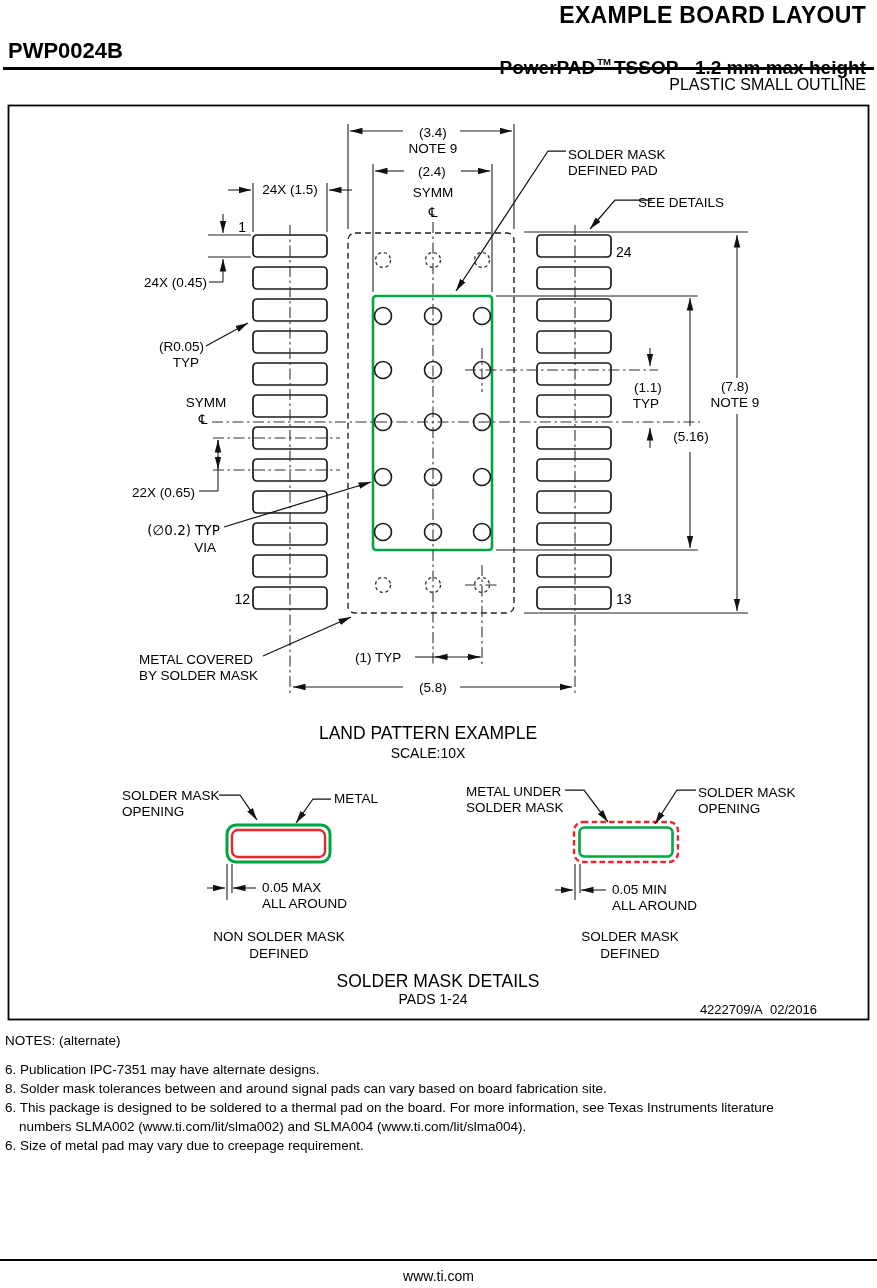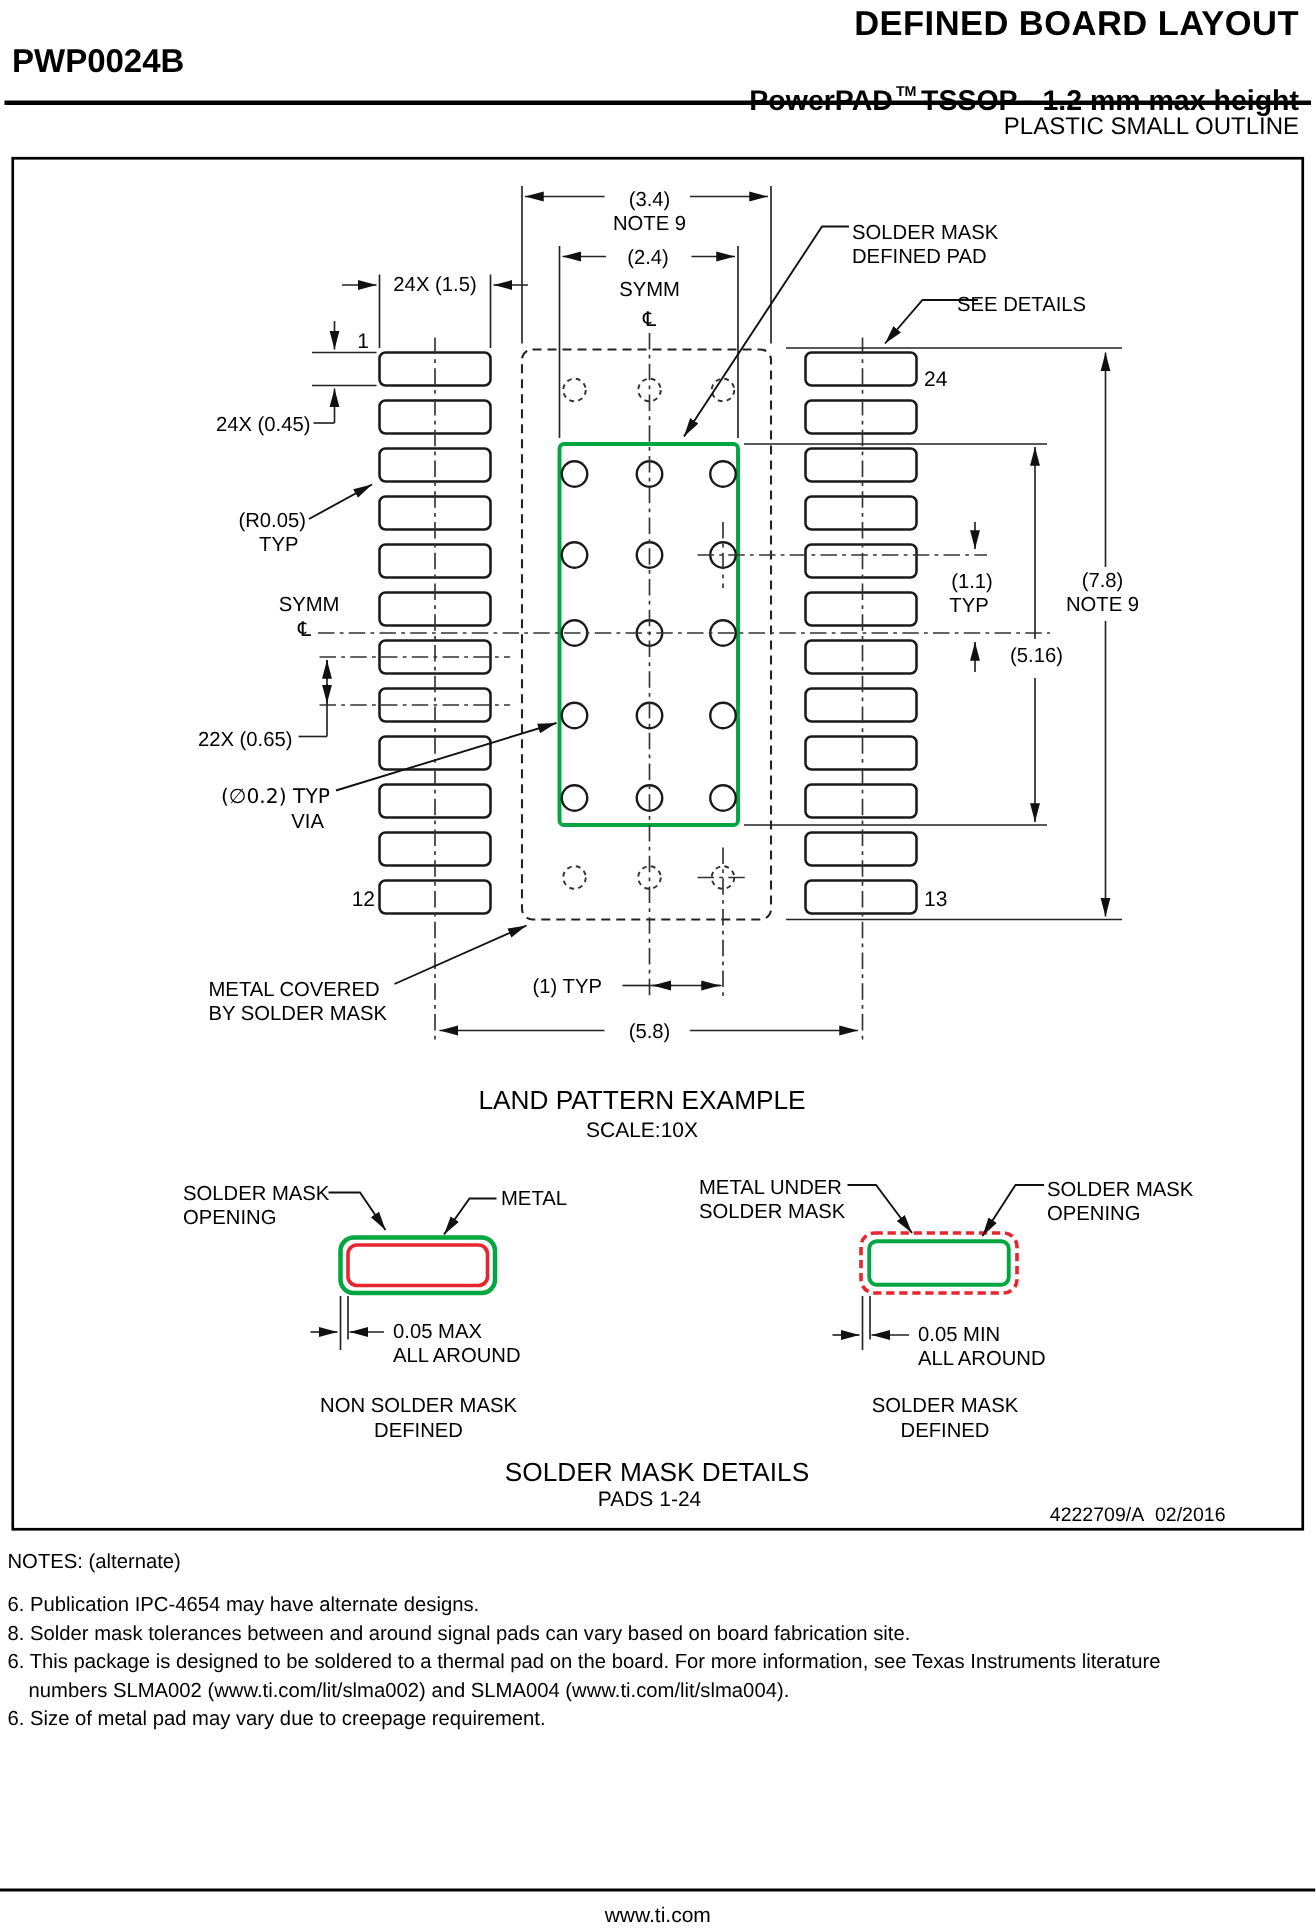--- a/index.html
+++ b/index.html
@@ -1,19 +1,19 @@
 <!DOCTYPE html>
 <html style="--green: #00a63f; --red: #e8262d;"><head>
 <meta charset="utf-8">
 <style>
   html,body{margin:0;padding:0;background:#fff;}
   body{width:877px;height:1288px;position:relative;font-family:"Liberation Sans",sans-serif;color:#000;}
   .abs{position:absolute;}
   .hdr-title{top:2px;right:11px;font-size:23px;font-weight:bold;letter-spacing:.3px;}
-  .hdr-code{top:28px;left:8px;font-size:22px;font-weight:bold;}
+  .hdr-code{top:38px;left:8px;font-size:22px;font-weight:bold;}
   .hdr-sub{top:56px;right:11px;font-size:19px;font-weight:bold;}
   .hdr-sub sup{font-size:9.5px;font-weight:bold;vertical-align:9px;padding:0 3px 0 2px;}
   .hdr-rule{top:67px;left:3px;width:871px;height:3px;background:#000;}
   .hdr-family{top:76px;right:11px;font-size:16px;}
   .note{left:5px;font-size:13.5px;white-space:pre;}
   .foot-rule{top:1259px;left:0;width:877px;height:2px;background:#000;}
   .footer{top:1268px;left:0;width:877px;text-align:center;font-size:14px;}
   svg text{font-family:"Liberation Sans",sans-serif;font-size:13.5px;fill:#000;}
   svg text.c{text-anchor:middle;} svg text.e{text-anchor:end;}
   svg text.big{font-size:17.5px;} svg text.med{font-size:14px;} svg text.pin{font-size:14px;}
@@ -26,21 +26,21 @@
   .pad{fill:#fff;stroke:#1a1a1a;stroke-width:1.7;}
   .via{fill:#fff;stroke:#1a1a1a;stroke-width:1.6;}
   .viad{fill:#fff;stroke:#333;stroke-width:1.3;stroke-dasharray:3.2 2.8;}
   .grn{stroke:var(--green,#00a63f);fill:none;}
   .grnf{stroke:var(--green,#00a63f);fill:#fff;}
   .redf{stroke:var(--red,#e8262d);fill:#fff;}
 </style>
 </head>
 <body>
 
-<div class="abs hdr-title">DEFINED BOARD LAYOUT</div>
+<div class="abs hdr-title">EXAMPLE BOARD LAYOUT</div>
 <div class="abs hdr-code">PWP0024B</div>
 <div class="abs hdr-sub"><span>PowerPAD</span><sup>TM</sup><span>TSSOP - 1.2 mm max height</span></div>
 <div class="abs hdr-rule"></div>
 <div class="abs hdr-family">PLASTIC SMALL OUTLINE</div>
 
 <svg id="drawing" class="abs" style="top:0;left:0" width="877" height="1288" viewBox="0 0 877 1288">
   <defs>
     <marker id="ah" markerUnits="userSpaceOnUse" markerWidth="14" markerHeight="8" refX="12.5" refY="4" orient="auto">
       <path d="M0,0.7 L12.5,4 L0,7.3 Z" fill="#111"></path>
     </marker>
@@ -238,20 +238,20 @@
     <text x="612" y="910">ALL AROUND</text>
     <text class="c" x="630" y="941">SOLDER MASK</text>
     <text class="c" x="630" y="958">DEFINED</text>
     <text class="c big" x="438" y="987">SOLDER MASK DETAILS</text>
     <text class="c med" x="433" y="1004">PADS 1-24</text>
     <text class="e doc" x="817" y="1014">4222709/A&nbsp;&nbsp;02/2016</text>
   </g>
 </svg>
 
 <div class="abs note" style="top:1033px">NOTES: (alternate)</div>
-<div class="abs note" style="top:1062px">6. Publication IPC-4654 may have alternate designs.</div>
+<div class="abs note" style="top:1062px">6. Publication IPC-7351 may have alternate designs.</div>
 <div class="abs note" style="top:1081px">8. Solder mask tolerances between and around signal pads can vary based on board fabrication site.</div>
 <div class="abs note" style="top:1100px">6. This package is designed to be soldered to a thermal pad on the board. For more information, see Texas Instruments literature</div>
 <div class="abs note" style="top:1119px;left:19px">numbers SLMA002 (www.ti.com/lit/slma002) and SLMA004 (www.ti.com/lit/slma004).</div>
 <div class="abs note" style="top:1138px">6. Size of metal pad may vary due to creepage requirement.</div>
 
 <div class="abs foot-rule"></div>
 <div class="abs footer">www.ti.com</div>
 
 </body></html>

